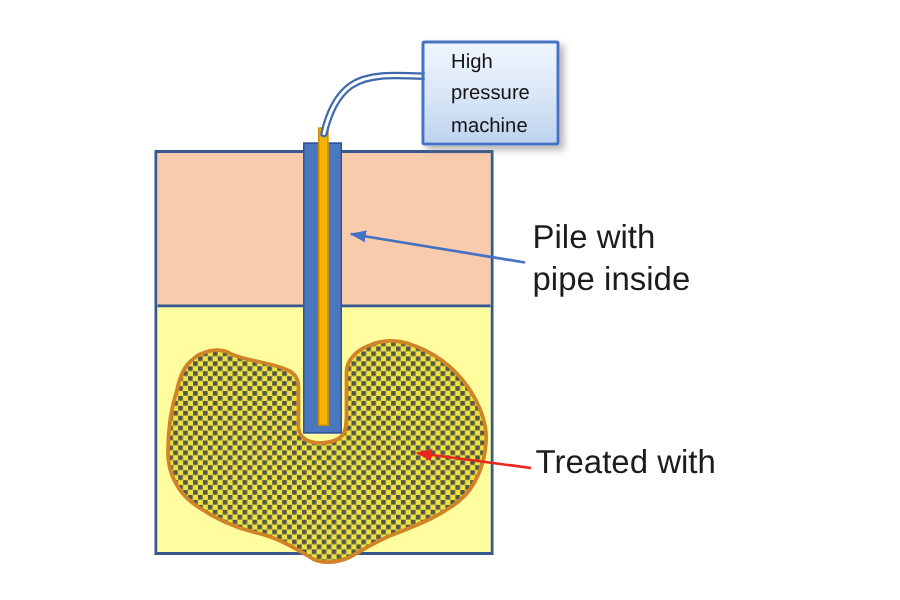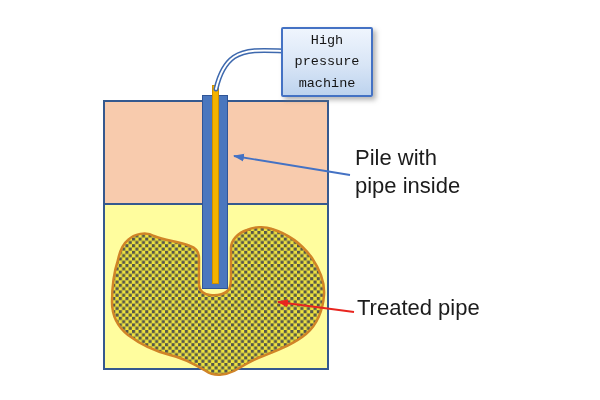--- a/index.html
+++ b/index.html
@@ -36,21 +36,21 @@
   }
   
   #machine-box{
     position:absolute;left:281px;top:27px;width:92px;height:70px;box-sizing:border-box;
     border:2px solid #4472C4;border-radius:2px;
     background:linear-gradient(180deg,#EFF5FD 0%,#D8E5F6 55%,#BDD3EE 100%);
     box-shadow:3px 3px 5px rgba(120,120,120,0.55);
     display:flex;align-items:center;justify-content:center;z-index:6;
   }
   #machine-label{
-    font-size:13.5px;line-height:1.6;color:#141414;text-align:center;white-space:pre-line;font-family:Liberation Mono, monospace;
+    font-size:13.5px;line-height:1.6;color:#141414;white-space:pre-line;
   }
   
   .callout{
     position:absolute;color:#1c1c1c;white-space:pre-line;z-index:8;
     font-size:22px;line-height:1.25;
   }
   #pile-label{left:355px;top:144px;}
   #treated-soil-label{left:357px;top:294px;}
 </style>
 </head>
@@ -117,15 +117,15 @@
       <marker id="redHead" markerUnits="userSpaceOnUse" markerWidth="12" markerHeight="10" refX="10" refY="4.5" orient="auto">
         <path d="M0,0.5 L11,4.5 L0,8.5 Z" fill="#E8251F"></path>
       </marker>
     </defs>
     <path d="M 350 175 L 234 156" fill="none" stroke="#4472C4" stroke-width="1.8" marker-end="url(#blueHead)"></path>
     <path d="M 354 312 L 278 302" fill="none" stroke="#E8251F" stroke-width="1.8" marker-end="url(#redHead)"></path>
   </svg>
 
   <div id="pile-label" class="callout">Pile with
 pipe inside</div>
-  <div id="treated-soil-label" class="callout">Treated pipe</div>
+  <div id="treated-soil-label" class="callout">Treated with</div>
 
 </div>
 
 </body></html>

